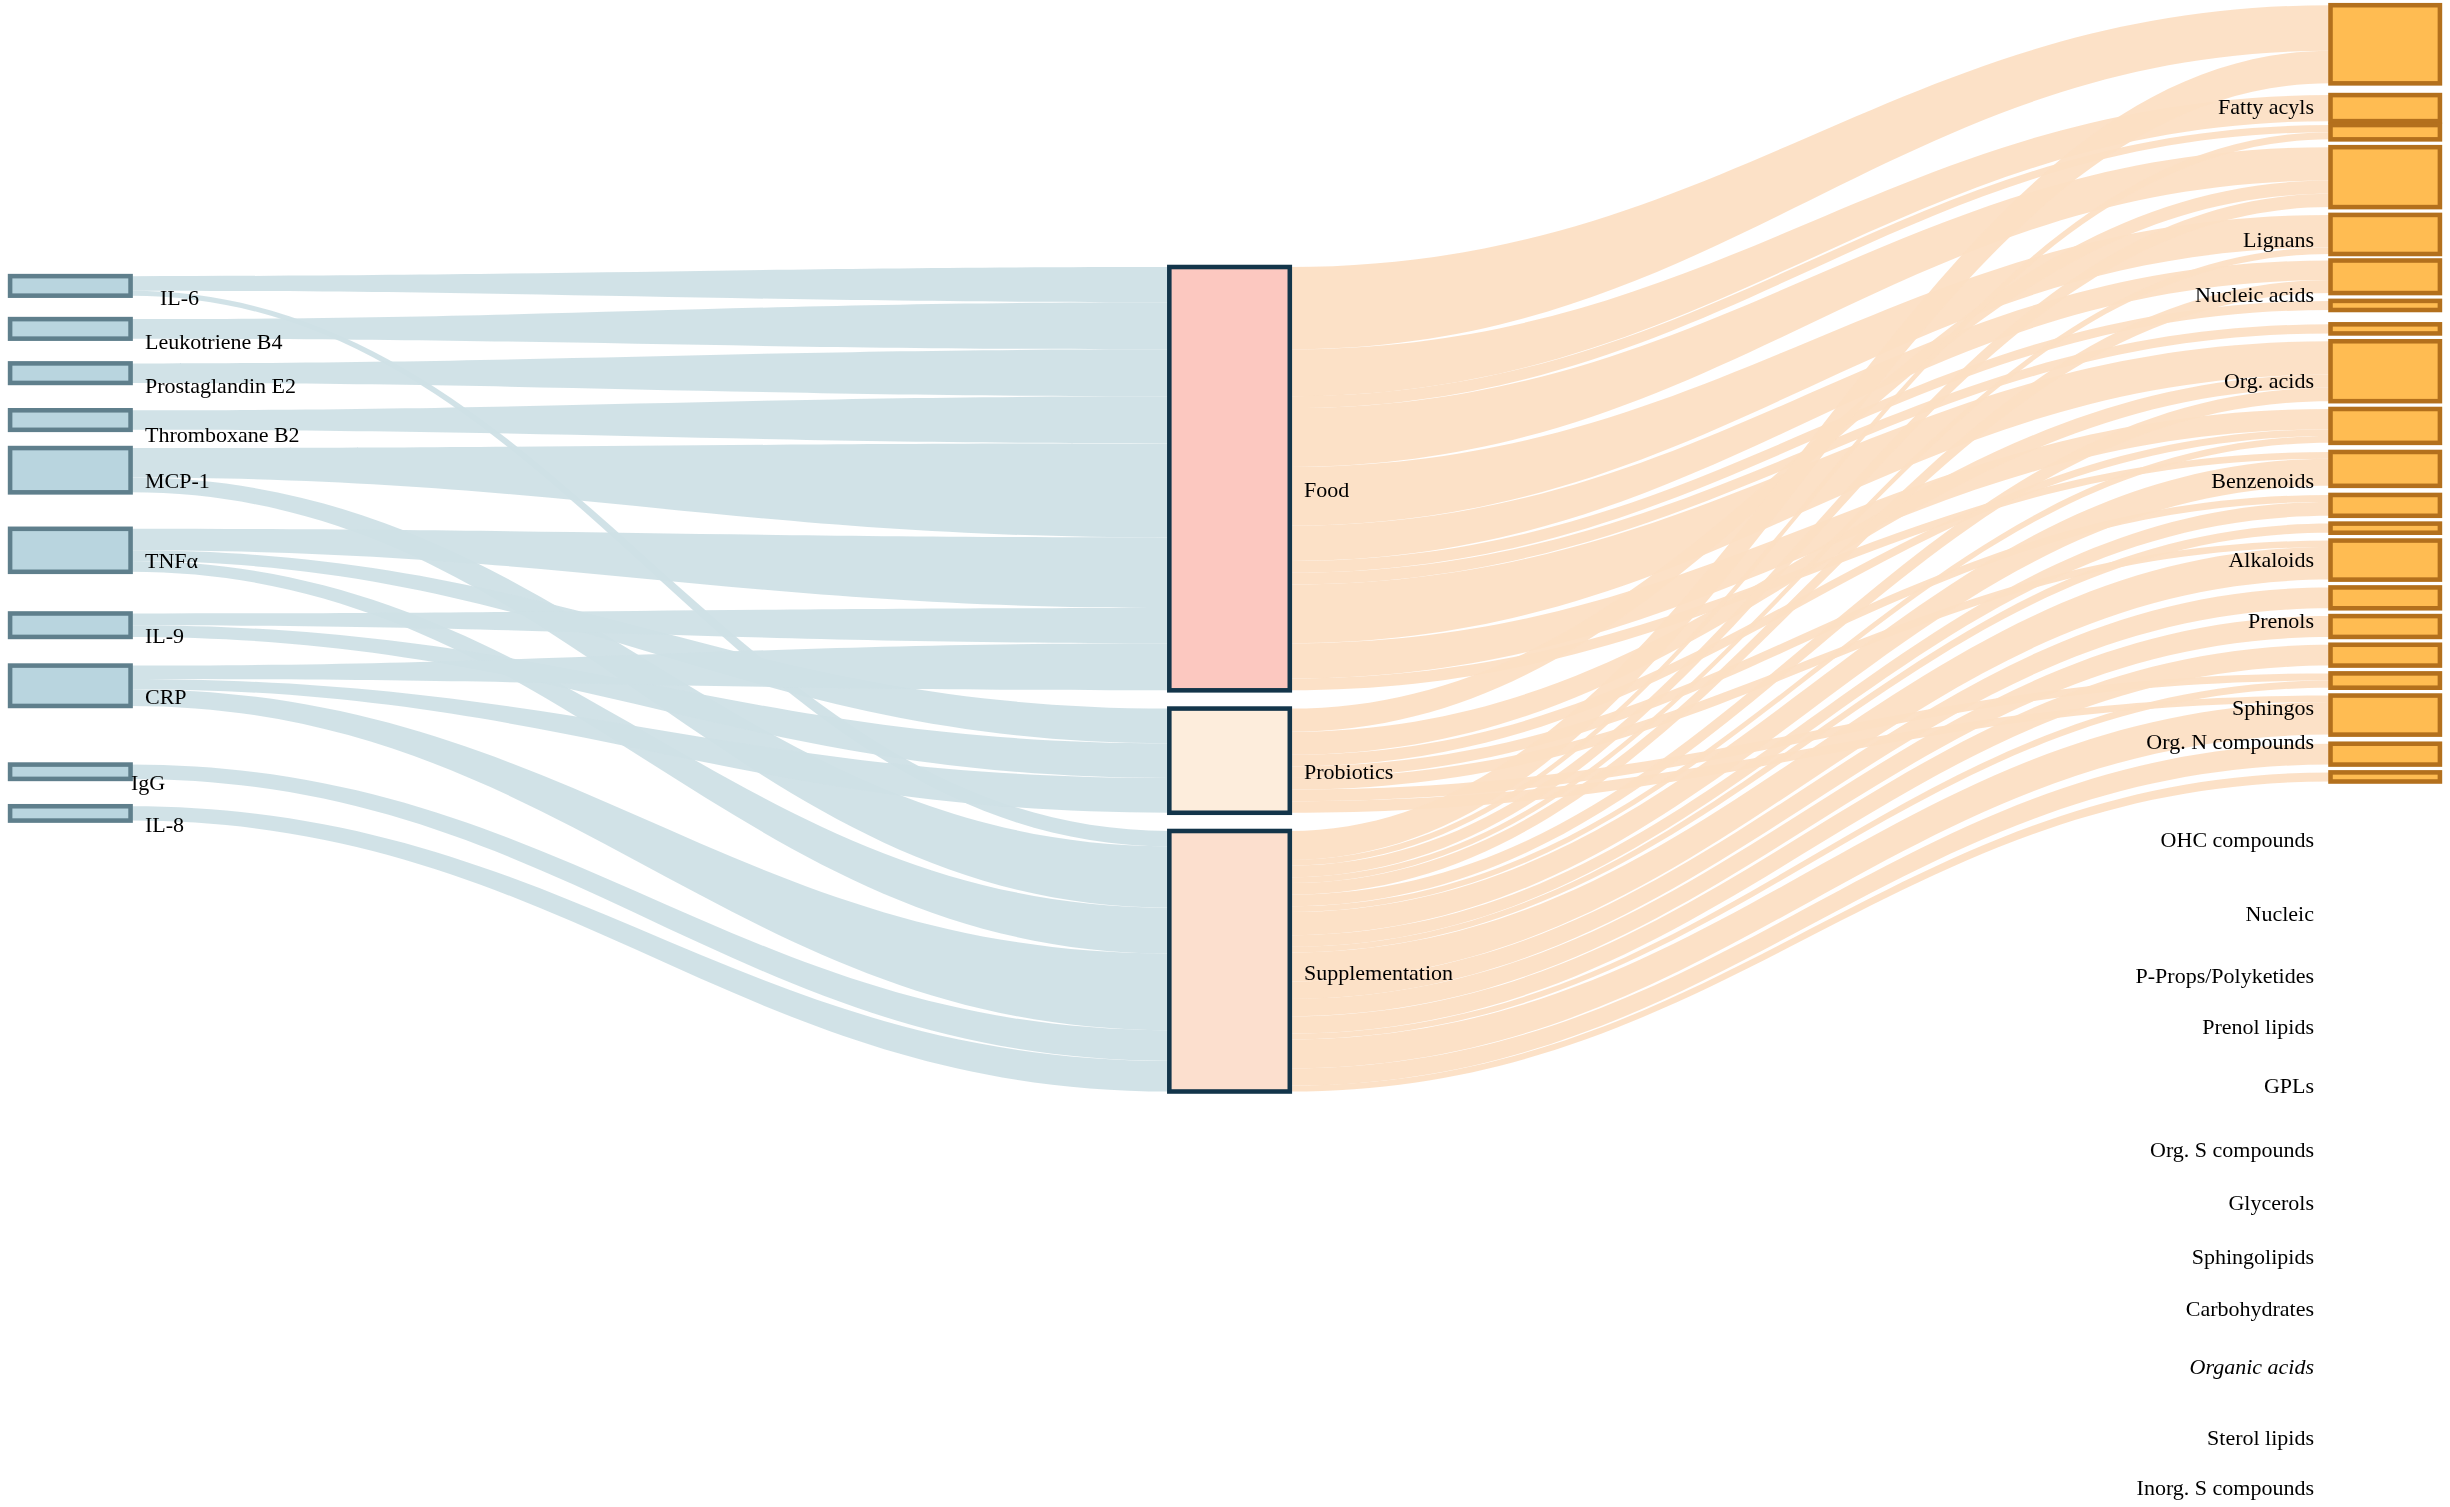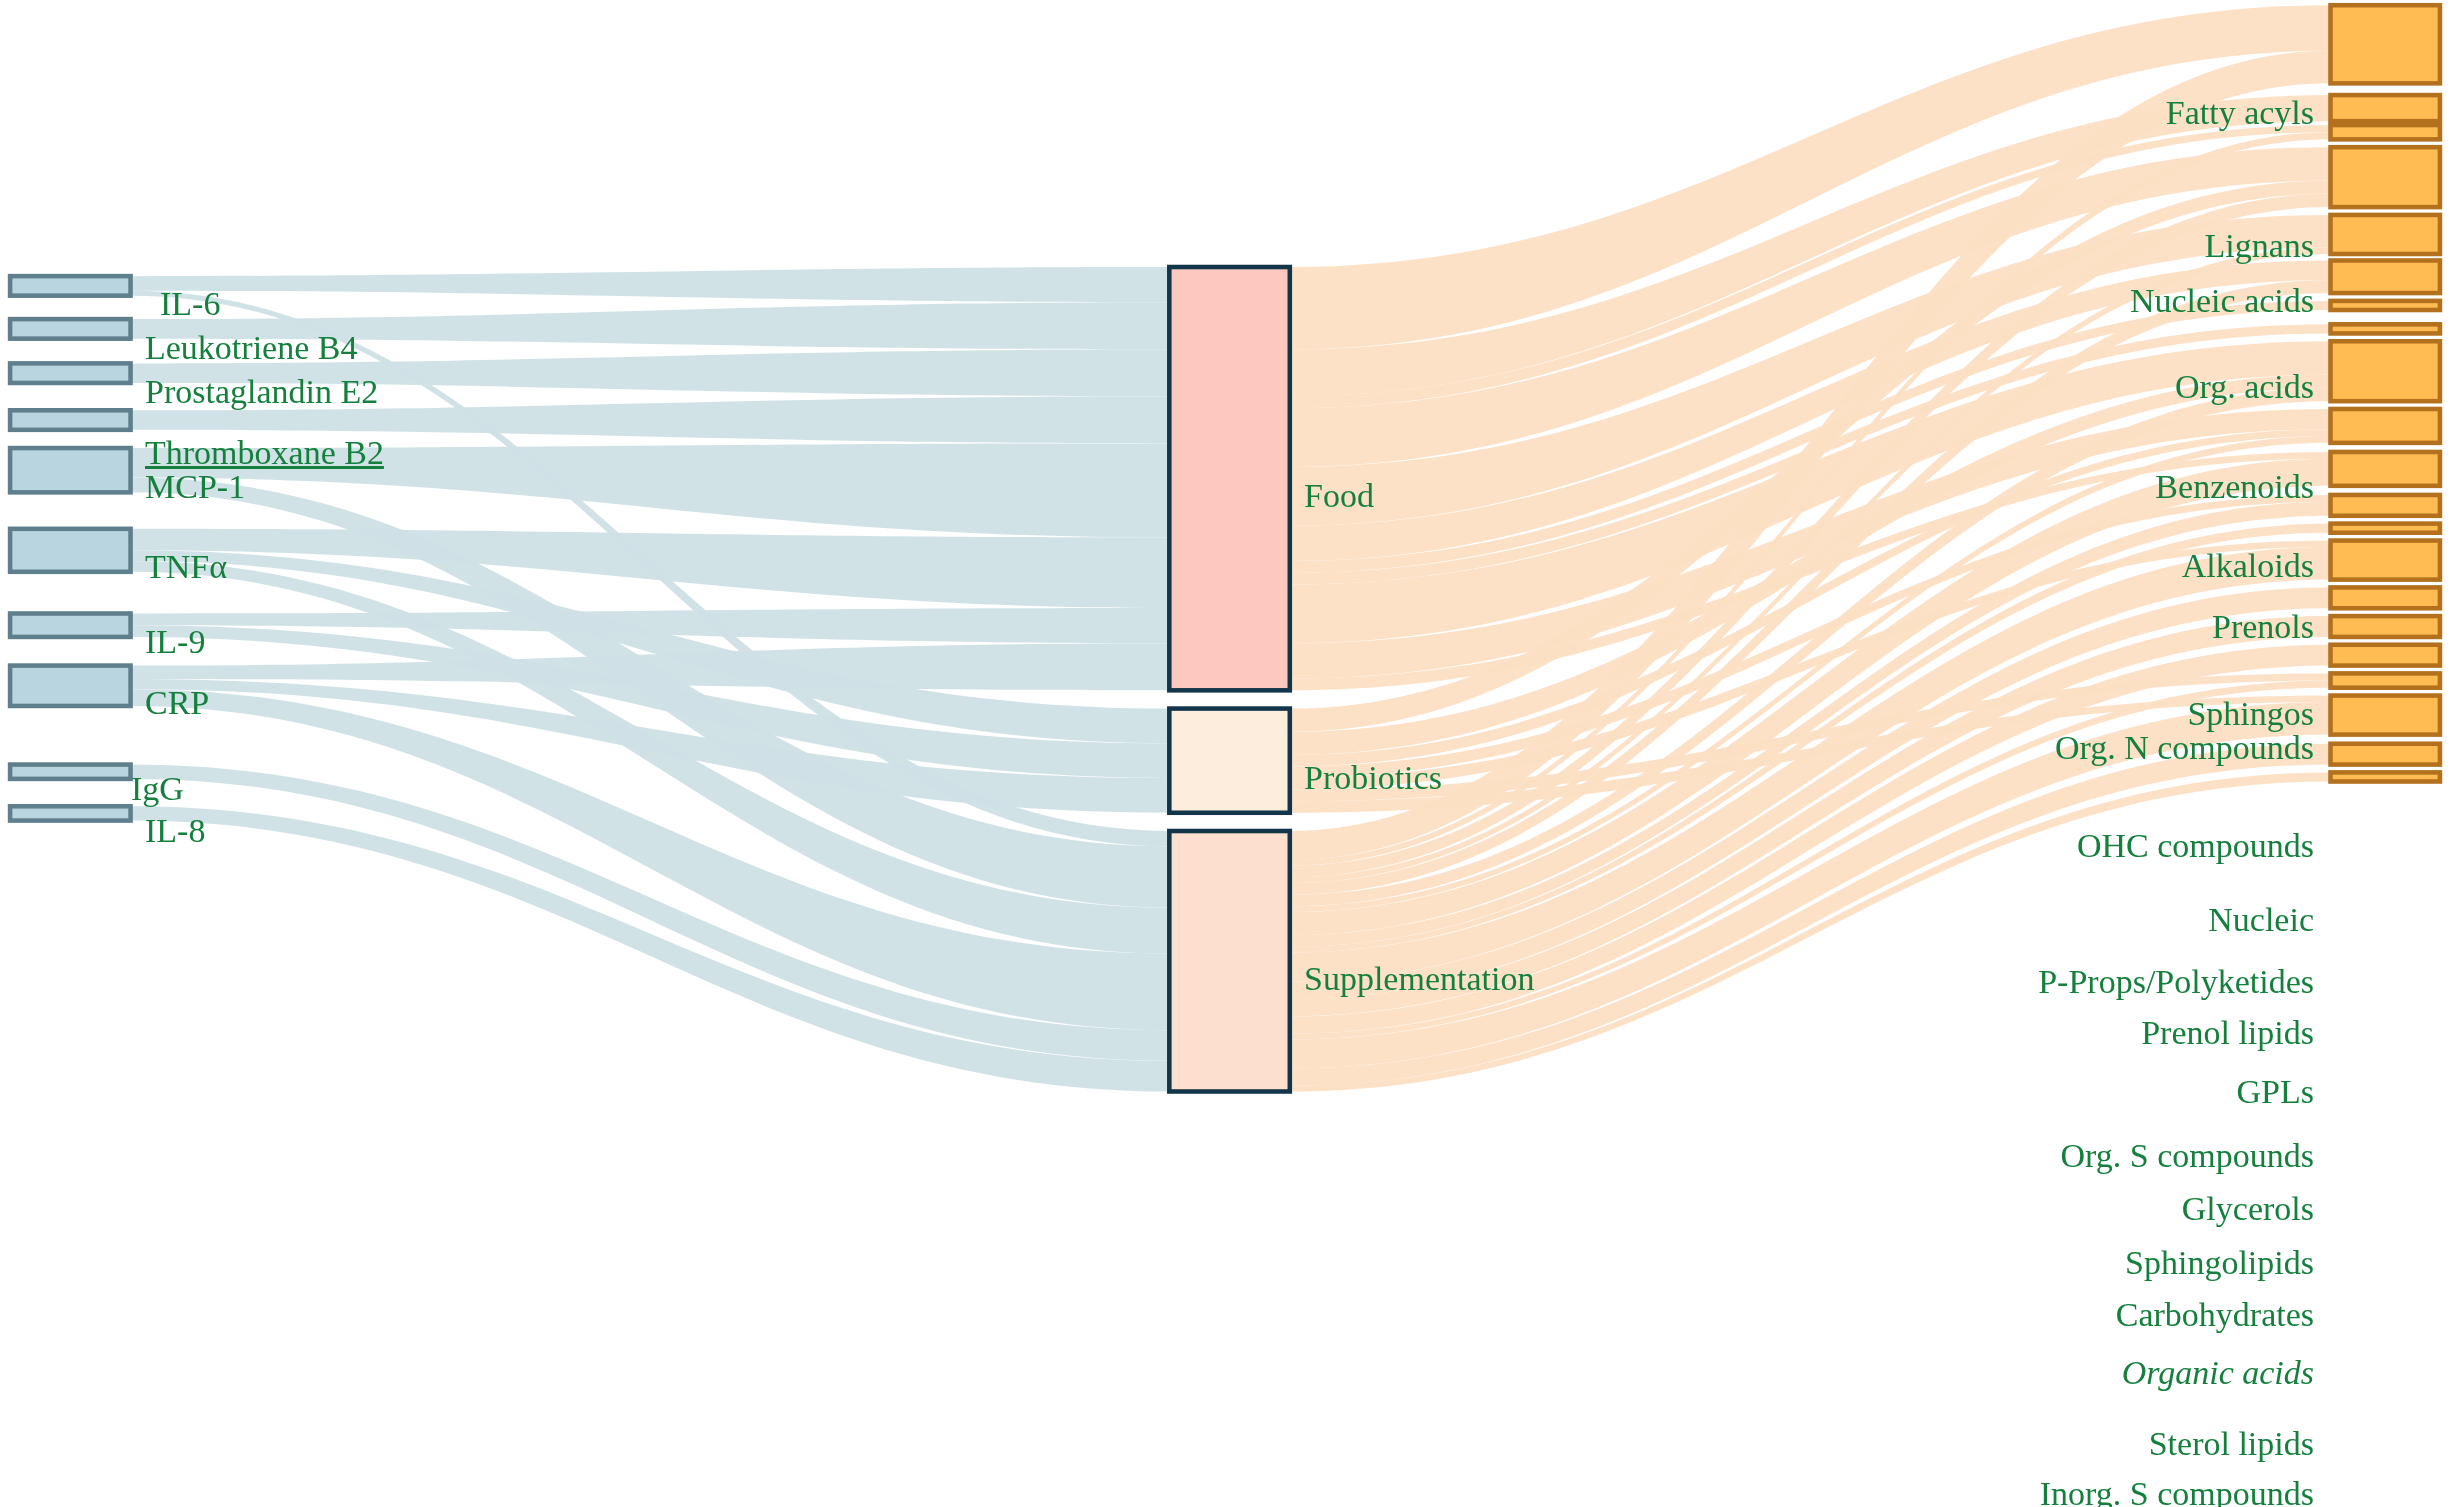--- a/index.html
+++ b/index.html
@@ -7,22 +7,22 @@
     position:relative;
     width:2450px;height:1507px;
     background:#ffffff;
     font-family:"Liberation Serif","DejaVu Serif",serif;
     overflow:hidden;
   }
   #sankey{position:absolute;left:0;top:0;width:2450px;height:1507px;}
   .lbl{
     position:absolute;
     font-family:"Liberation Serif","DejaVu Serif",serif;
-    font-size:34px;
-    color:#15803d;
+    font-size:22px;
+    color:#000000;
     white-space:nowrap;
     line-height:1;
   }
   .lbl-left{ text-align:left; }
   .lbl-right{ text-align:right; transform:translateX(-100%); }
   .lbl-mid{ text-align:left; }
 </style>
 </head>
 <body>
 
@@ -278,21 +278,21 @@
         <rect x="3578" y="1034" width="168" height="22" fill="#ffbc52" stroke="#b3701d" stroke-width="7"></rect>
         <rect x="3578" y="1068" width="168" height="60" fill="#ffbc52" stroke="#b3701d" stroke-width="7"></rect>
         <rect x="3578" y="1142" width="168" height="32" fill="#ffbc52" stroke="#b3701d" stroke-width="7"></rect>
         <rect x="3578" y="1186" width="168" height="14" fill="#ffbc52" stroke="#b3701d" stroke-width="7"></rect>
       </g>
   </svg>
   <div id="labels">
       <div class="lbl lbl-left" style="left: 160px; top: 287px;">IL-6</div>
       <div class="lbl lbl-left" style="left: 145px; top: 331px;">Leukotriene B4</div>
       <div class="lbl lbl-left" style="left: 145px; top: 375px;">Prostaglandin E2</div>
-      <div class="lbl lbl-left" style="left: 145px; top: 436px; text-decoration: underline;">Thromboxane B2</div>
+      <div class="lbl lbl-left" style="left: 145px; top: 424px;">Thromboxane B2</div>
       <div class="lbl lbl-left" style="left: 145px; top: 470px;">MCP-1</div>
       <div class="lbl lbl-left" style="left: 145px; top: 550px;">TNFα</div>
       <div class="lbl lbl-left" style="left: 145px; top: 625px;">IL-9</div>
       <div class="lbl lbl-left" style="left: 145px; top: 686px;">CRP</div>
       <div class="lbl lbl-left" style="left: 131px; top: 772px; text-align: right;">IgG</div>
       <div class="lbl lbl-left" style="left: 145px; top: 814px;">IL-8</div>
       <div class="lbl lbl-mid" style="left: 1304px; top: 479px;">Food</div>
       <div class="lbl lbl-mid" style="left: 1304px; top: 761px;">Probiotics</div>
       <div class="lbl lbl-mid" style="left: 1304px; top: 962px;">Supplementation</div>
       <div class="lbl lbl-right" style="left: 2314px; top: 96px;">Fatty acyls</div>

